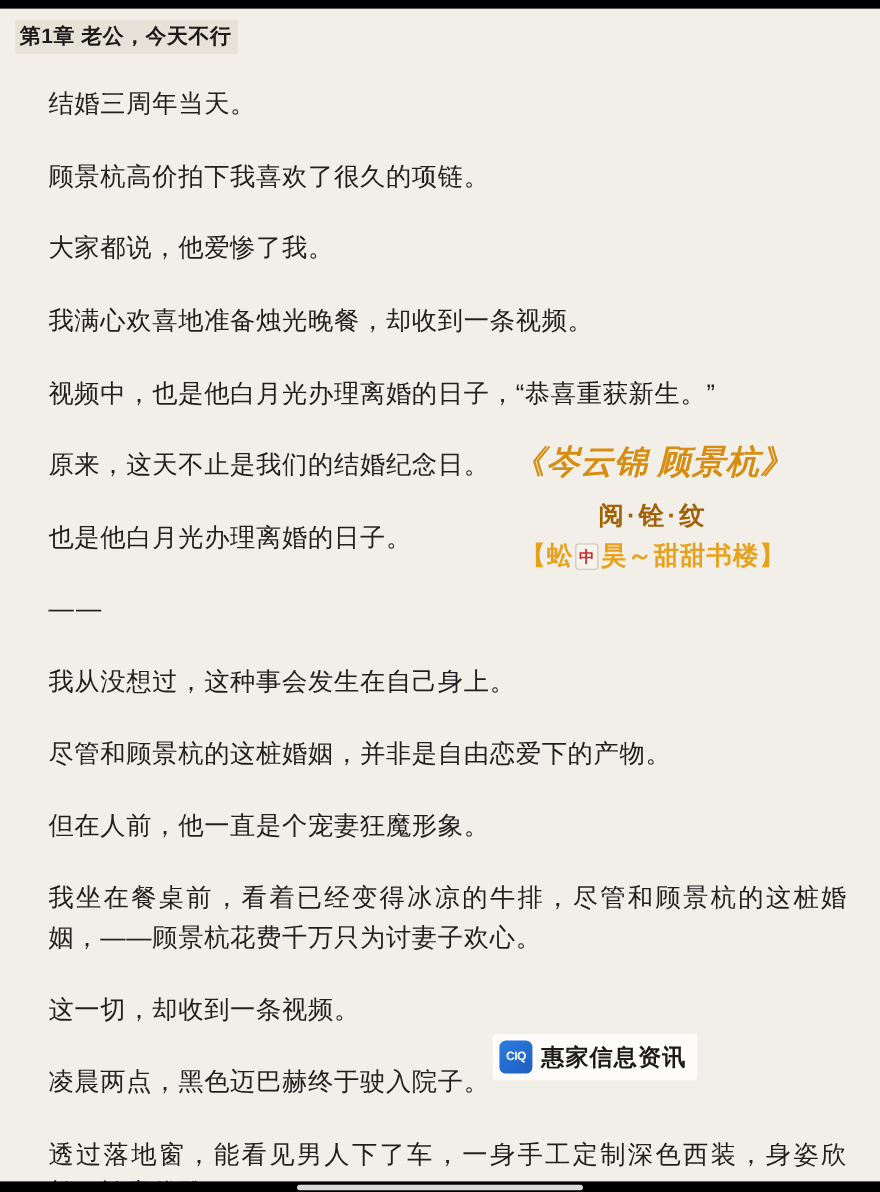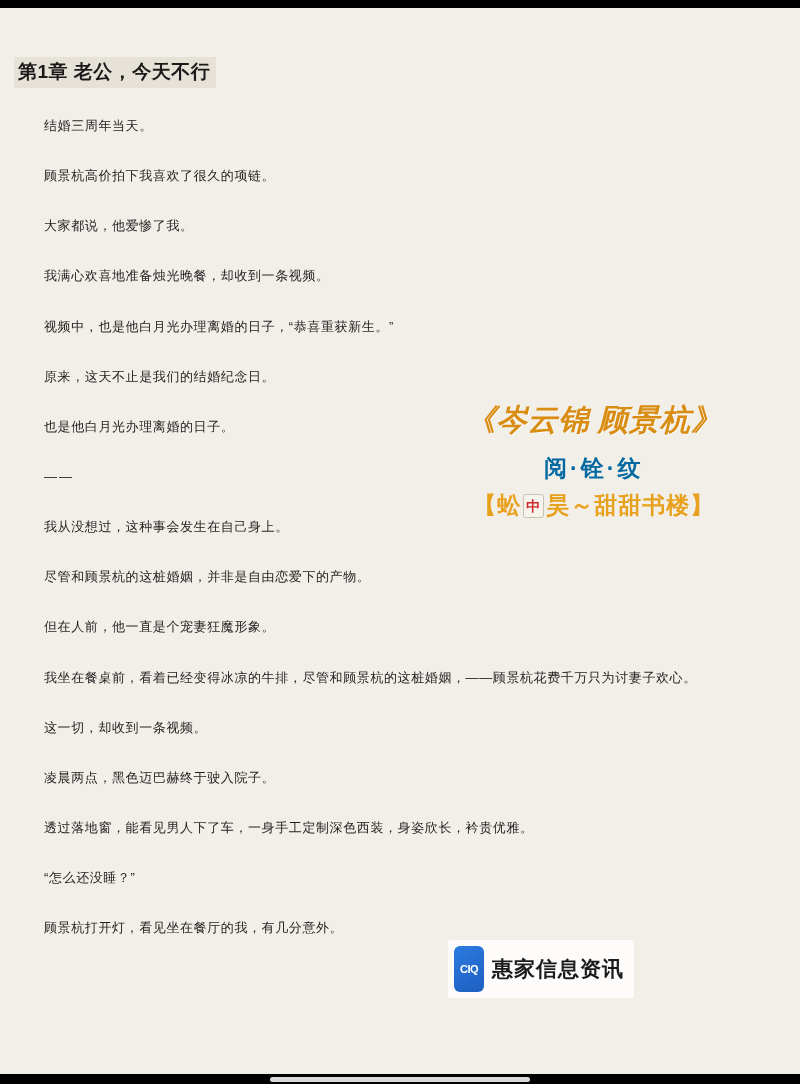--- a/index.html
+++ b/index.html
@@ -22,36 +22,35 @@
     overflow: hidden;
   }
   .top-bar {
     height: 8px;
     background: #000;
     width: 100%;
   }
   .chapter-header {
     padding: 10px 0 8px 14px;
     background: #f2efe9;
-    margin-top: 39px;
   }
   .chapter-title {
     display: inline-block;
     font-size: 19px;
     font-weight: bold;
     color: #1a1a1a;
     background: #e7e2d7;
     padding: 2px 6px 3px 4px;
     letter-spacing: 0.5px;
   }
   .content {
     padding: 20px 30px 0 44px;
   }
   .para {
-    font-size: 13px;
+    font-size: 23px;
     line-height: 1.55;
     color: #1f1f1f;
     margin: 0 0 30px 0;
     letter-spacing: 0.6px;
     text-align: justify;
   }
   .para.dashes {
     letter-spacing: 2px;
   }
   
@@ -70,21 +69,21 @@
     font-size: 30px;
     color: #d98c12;
     text-shadow: 1px 1px 0 rgba(255,255,255,0.6);
     letter-spacing: 1px;
     white-space: nowrap;
   }
   .wm-sub {
     margin-top: 12px;
     font-size: 23px;
     font-weight: bold;
-    color: #0369a1;
+    color: #a16207;
     letter-spacing: 3px;
     white-space: nowrap;
   }
   .wm-sub2 {
     margin-top: 6px;
     font-size: 23px;
     font-weight: bold;
     color: #e8a11c;
     letter-spacing: 1px;
     white-space: nowrap;
@@ -114,21 +113,21 @@
     top: 940px;
     background: rgba(255,255,255,0.82);
     border-radius: 3px;
     padding: 6px 10px 6px 6px;
     display: flex;
     align-items: center;
     gap: 8px;
   }
   .logo-mark {
     width: 30px;
-    height: 46px;
+    height: 30px;
     border-radius: 6px;
     background: linear-gradient(145deg,#2d7be0,#1c5fc0);
     color: #fff;
     font-size: 11px;
     font-weight: bold;
     display: flex;
     align-items: center;
     justify-content: center;
     letter-spacing: -0.5px;
   }

